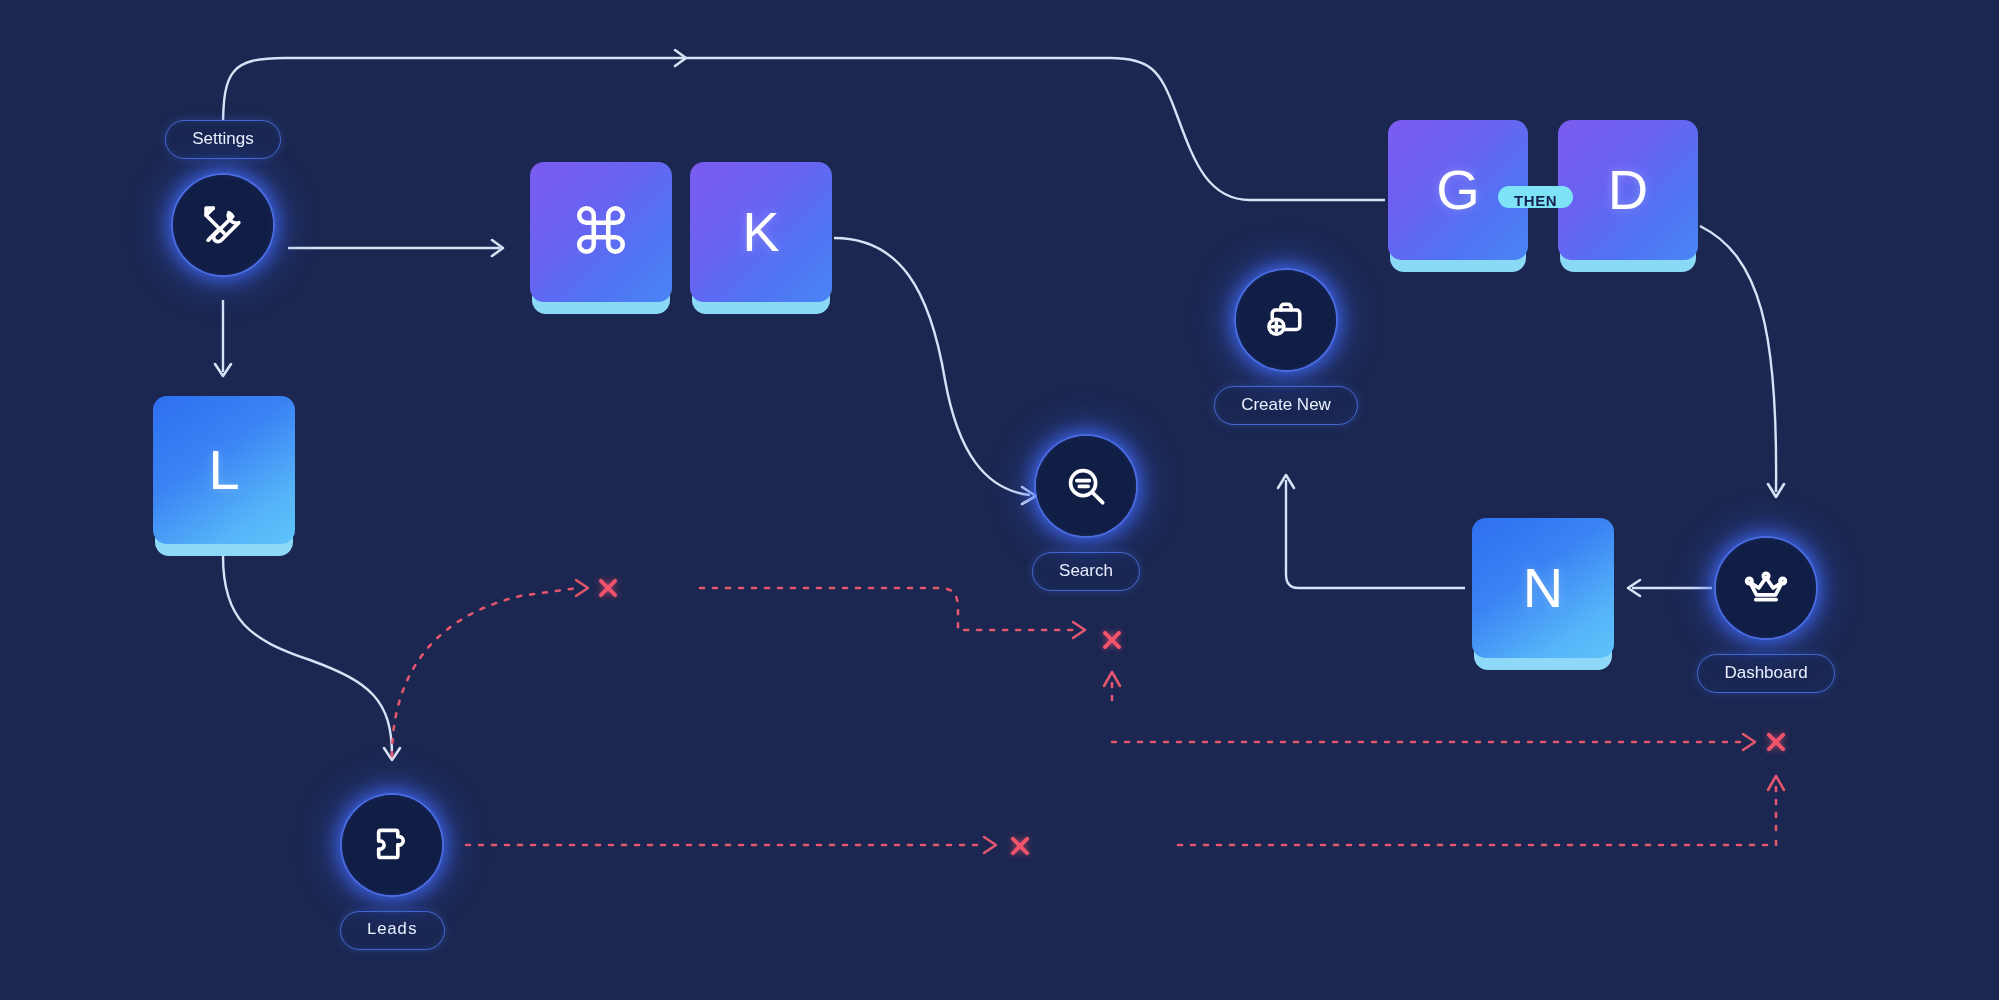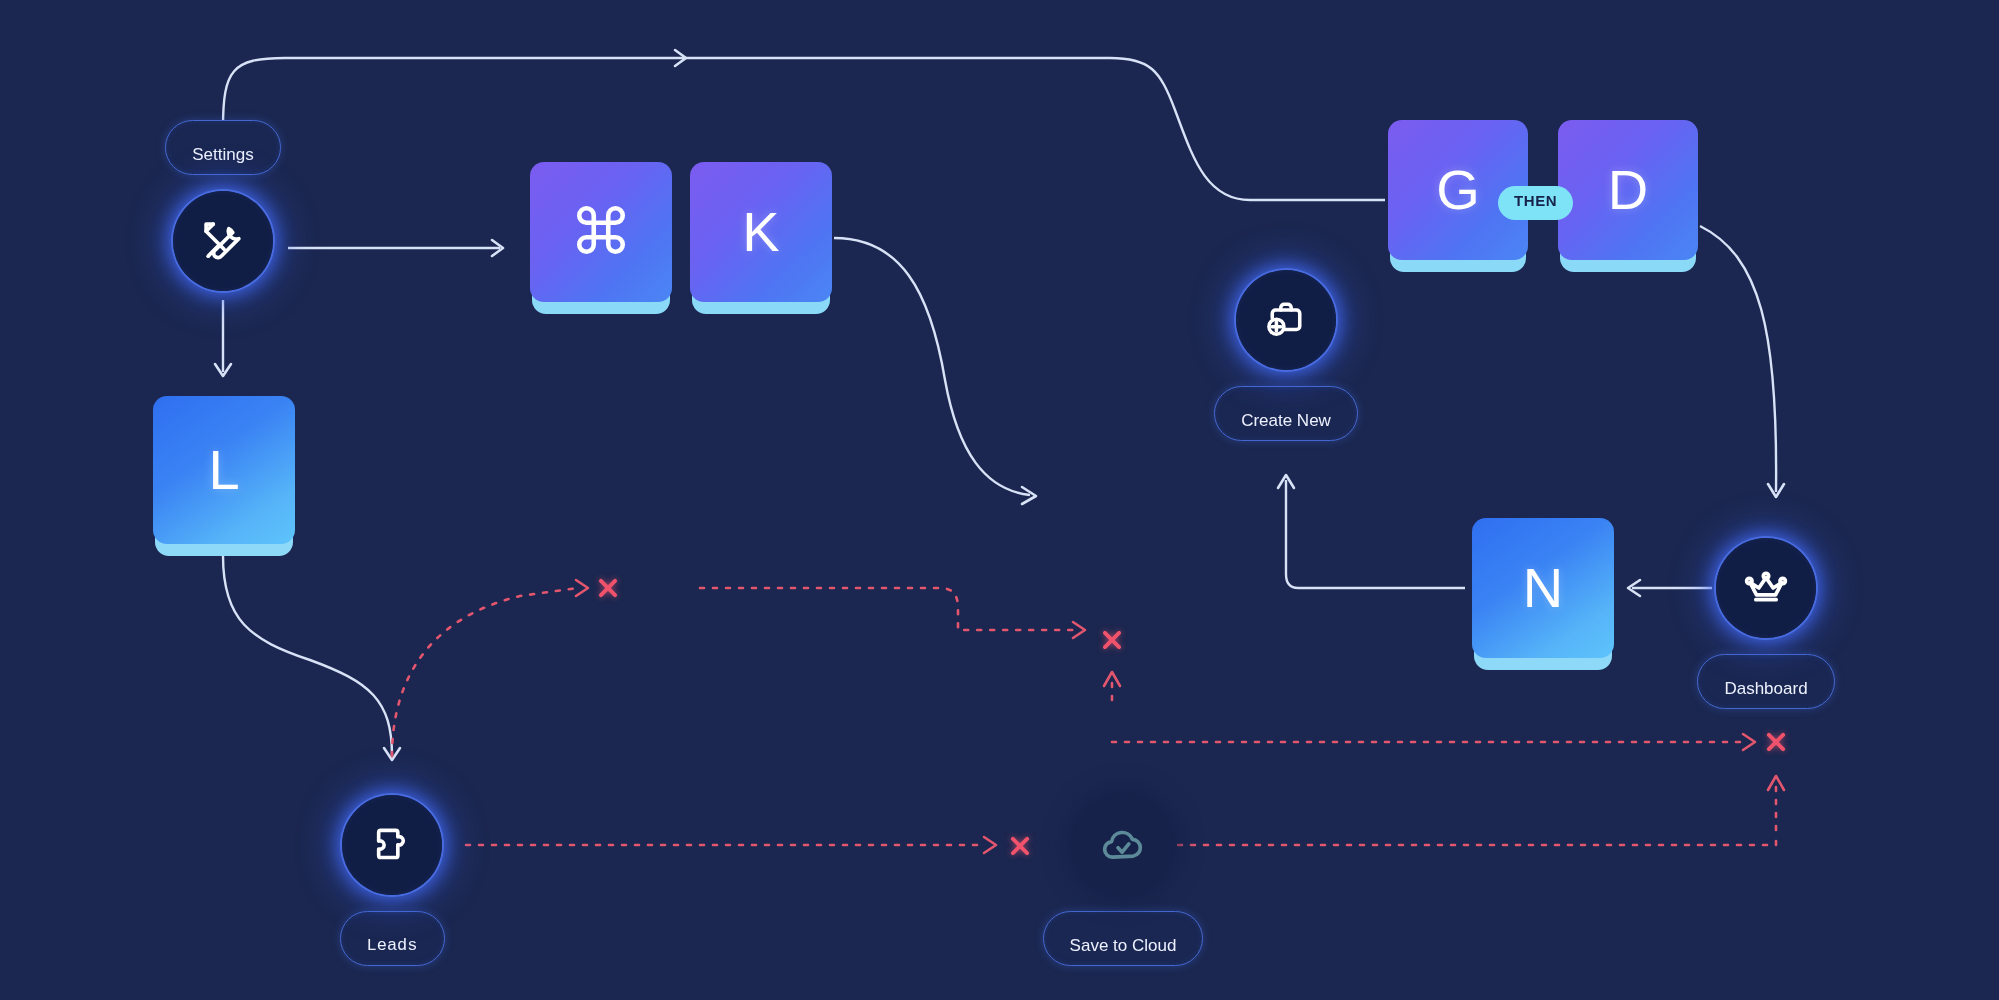--- a/index.html
+++ b/index.html
@@ -58,21 +58,21 @@
     background: #16224a;
     box-shadow: 0 0 22px 6px rgba(20,32,70,0.85);
   }
   .circle svg { display: block; }
   .circle.lit svg { stroke: #ffffff; }
   .circle.dim svg { stroke: #5d8a98; }
 
   
   .pill {
     margin-top: 16px;
-    padding: 25px 26px 11px;
+    padding: 9px 26px 11px;
     border-radius: 999px;
     border: 1px solid #4468cf;
     background: #1a2752;
     color: #eef2ff;
     font-size: 17px;
     line-height: 1;
     white-space: nowrap;
     box-shadow: 0 0 8px rgba(70,110,230,0.35), inset 0 0 6px rgba(60,100,220,0.18);
   }
   .pill.top { margin-top: 0; margin-bottom: 16px; }
@@ -123,21 +123,21 @@
 
   
   .then-badge {
     position: absolute;
     z-index: 6;
     background: #7fe3f7;
     color: #16224a;
     font-size: 15px;
     font-weight: bold;
     letter-spacing: 0.6px;
-    padding: 7px 16px 12px;
+    padding: 7px 16px 0;
     border-radius: 999px;
     line-height: 1;
   }
 
   
   .xmark {
     position: absolute;
     width: 28px;
     height: 28px;
     z-index: 7;
@@ -287,20 +287,30 @@
       <svg width="50" height="50" viewBox="0 0 24 24" fill="none" stroke-width="1.7" stroke-linecap="round" stroke-linejoin="round">
         <path d="M9.5 7.2V6a1.6 1.6 0 0 1 1.6-1.6h1.8A1.6 1.6 0 0 1 14.5 6v1.2"></path>
         <path d="M8.2 16.6H17a1.6 1.6 0 0 0 1.6-1.6V8.8a1.6 1.6 0 0 0-1.6-1.6H7a1.6 1.6 0 0 0-1.6 1.6v2.1"></path>
         <circle cx="7.4" cy="15.2" r="3.6" fill="#111e46"></circle>
         <path d="M7.4 13.1v4.2M5.3 15.2h4.2"></path>
       </svg>
     </div>
     <div class="pill">Create New</div>
   </div>
 
+  <div class="node" style="left:1036px; top:436px; width:100px;">
+    <div class="circle lit">
+      <svg width="50" height="50" viewBox="0 0 24 24" fill="none" stroke-width="1.8" stroke-linecap="round" stroke-linejoin="round">
+        <circle cx="10.6" cy="10.6" r="6"></circle>
+        <path d="M15.1 15.1 20 20"></path>
+        <path d="M7.6 9.4h6M8.8 12.2h4.2"></path>
+      </svg>
+    </div>
+    <div class="pill">Search</div>
+  </div>
 
   <div class="node" style="left:1472px; top:518px;">
     <div class="keycap cyan" style="width:142px; height:152px;">
       <div class="base"></div>
       <div class="face" style="height:140px;">
         <span class="keyglyph">N</span>
       </div>
     </div>
   </div>
 
@@ -320,28 +330,19 @@
 
   <div class="node" style="left:342px; top:795px; width:100px;font-family:Liberation Mono, monospace;">
     <div class="circle lit">
       <svg width="50" height="50" viewBox="0 0 24 24" fill="none" stroke-width="1.75" stroke-linecap="round" stroke-linejoin="round">
         <path d="M6.6 5h7.2a1 1 0 0 1 1 1v2.1a2 2 0 1 1 0 3.8V17a1 1 0 0 1-1 1H6.6a1 1 0 0 1-1-1v-3.1a2 2 0 1 0 0-3.8V6a1 1 0 0 1 1-1z"></path>
       </svg>
     </div>
     <div class="pill">Leads</div>
   </div>
 
-  <div class="node" style="left:1073px; top:795px; width:100px;">
-    <div class="circle dim">
-      <svg width="52" height="52" viewBox="0 0 24 24" fill="none" stroke-width="1.7" stroke-linecap="round" stroke-linejoin="round">
-        <path d="M7.1 17.6a3.6 3.6 0 0 1-.35-7.18 5 5 0 0 1 9.58-1.05 3.9 3.9 0 0 1 .47 7.73z"></path>
-        <path d="M9.7 13.3l1.9 2 3.1-3.8"></path>
-      </svg>
-    </div>
-    <div class="pill">Save to Cloud</div>
-  </div>
 
   <div class="xmark" style="left:1006px; top:832px;"></div>
   <div class="xmark" style="left:594px; top:574px;"></div>
   <div class="xmark" style="left:1098px; top:626px;"></div>
   <div class="xmark" style="left:1762px; top:728px;"></div>
 
 </div>
 
 </body></html>

